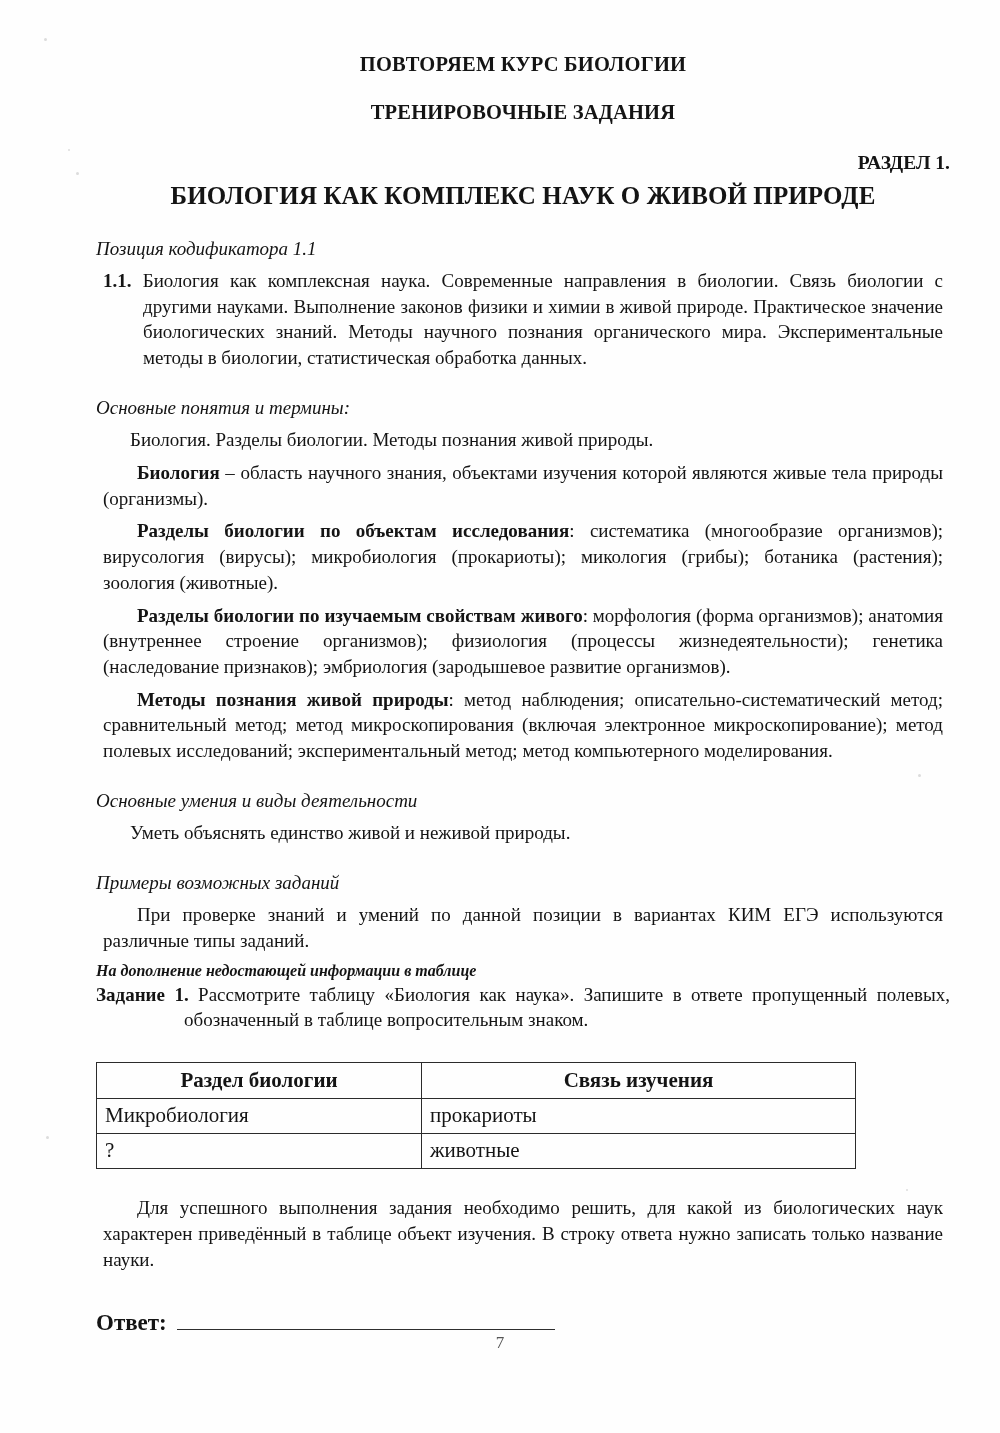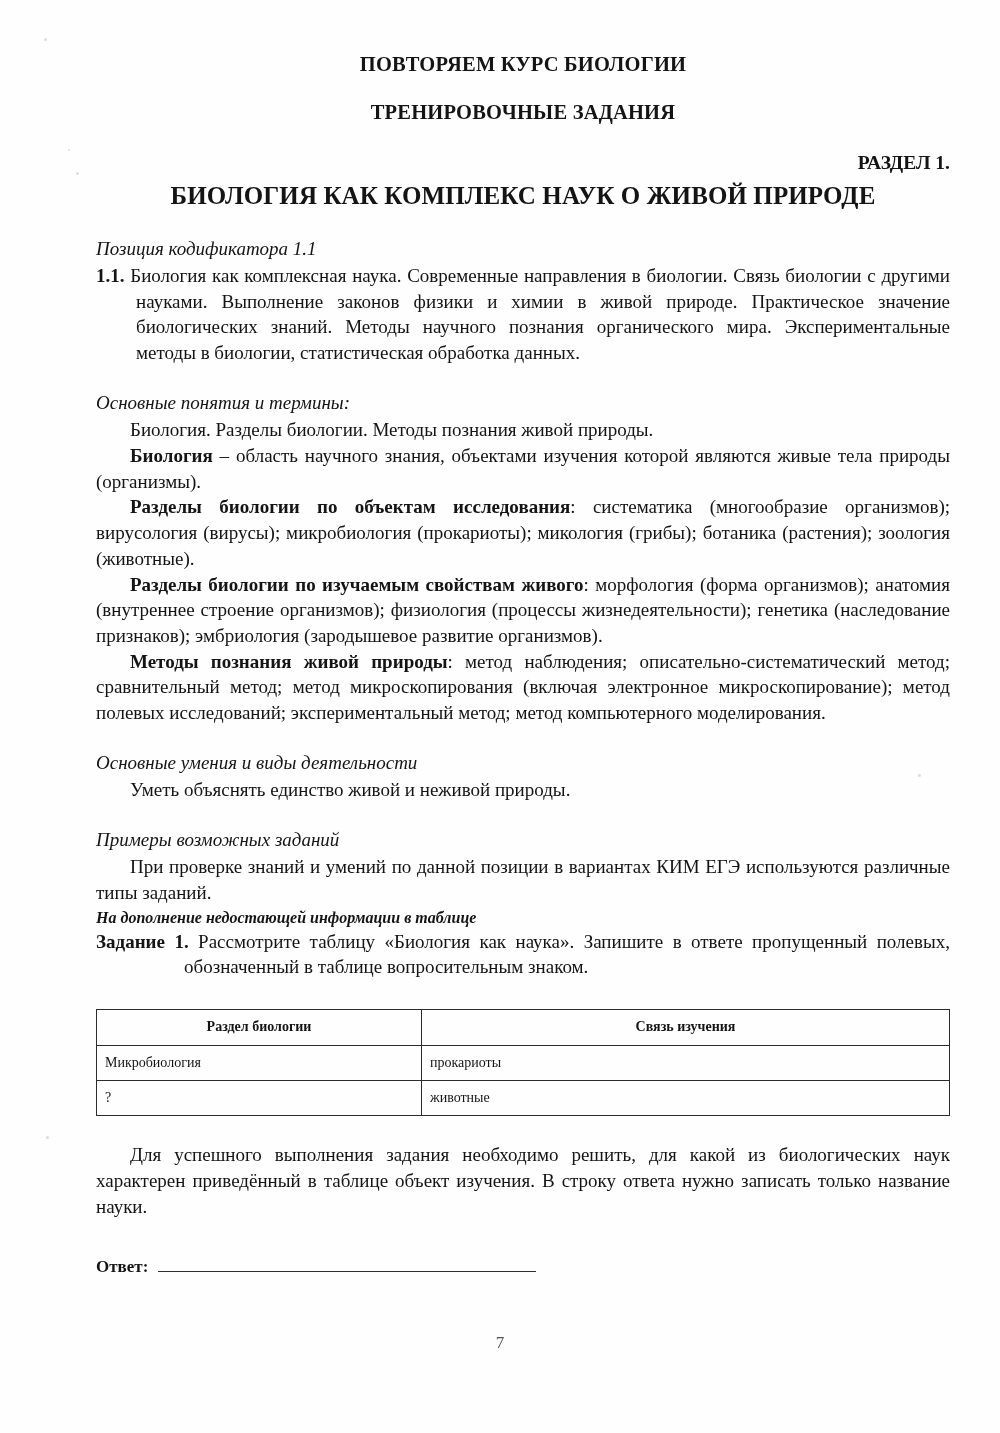--- a/index.html
+++ b/index.html
@@ -72,21 +72,21 @@
     font-size: 19px;
     line-height: 1.28;
     margin: 0 0 2px 0;
   }
   .ital-head.spaced-above { margin-top: 25px; }
 
   
   p.body {
     font-size: 19px;
     line-height: 1.355;
-    margin: 0;
+    margin: 7px;
     text-align: justify;
     text-justify: inter-word;
   }
   p.body.indent  { text-indent: 34px; }
   p.body.hanging {
     padding-left: 40px;
     text-indent: -40px;
   }
   p.body.plain-indent { margin-left: 34px; text-align: left; }
 
@@ -106,23 +106,23 @@
     text-align: justify;
     padding-left: 88px;
     text-indent: -88px;
     margin: 0;
   }
 
   
   .tbl-wrap { margin-top: 29px; }
   table.quiz {
     border-collapse: collapse;
-    width: 854px;
+    width: 760px;
     table-layout: fixed;
-    font-size: 14px;
+    font-size: 21px;
   }
   table.quiz th, table.quiz td {
     border: 1px solid #2b2b2b;
     padding: 4px 8px;
   }
   table.quiz th {
     text-align: center;
     font-weight: bold;
     height: 27px;
     line-height: 1.2;
@@ -136,21 +136,21 @@
 
   
   .answer-row {
     margin-top: 38px;
     display: flex;
     align-items: baseline;
     gap: 10px;
   }
   .answer-label {
     font-weight: bold;
-    font-size: 17px;
+    font-size: 23px;
   }
   .answer-line {
     display: inline-block;
     width: 378px;
     border-bottom: 1.6px solid #2e2e2e;
     height: 14px;
   }
 
   
   .page-number {

